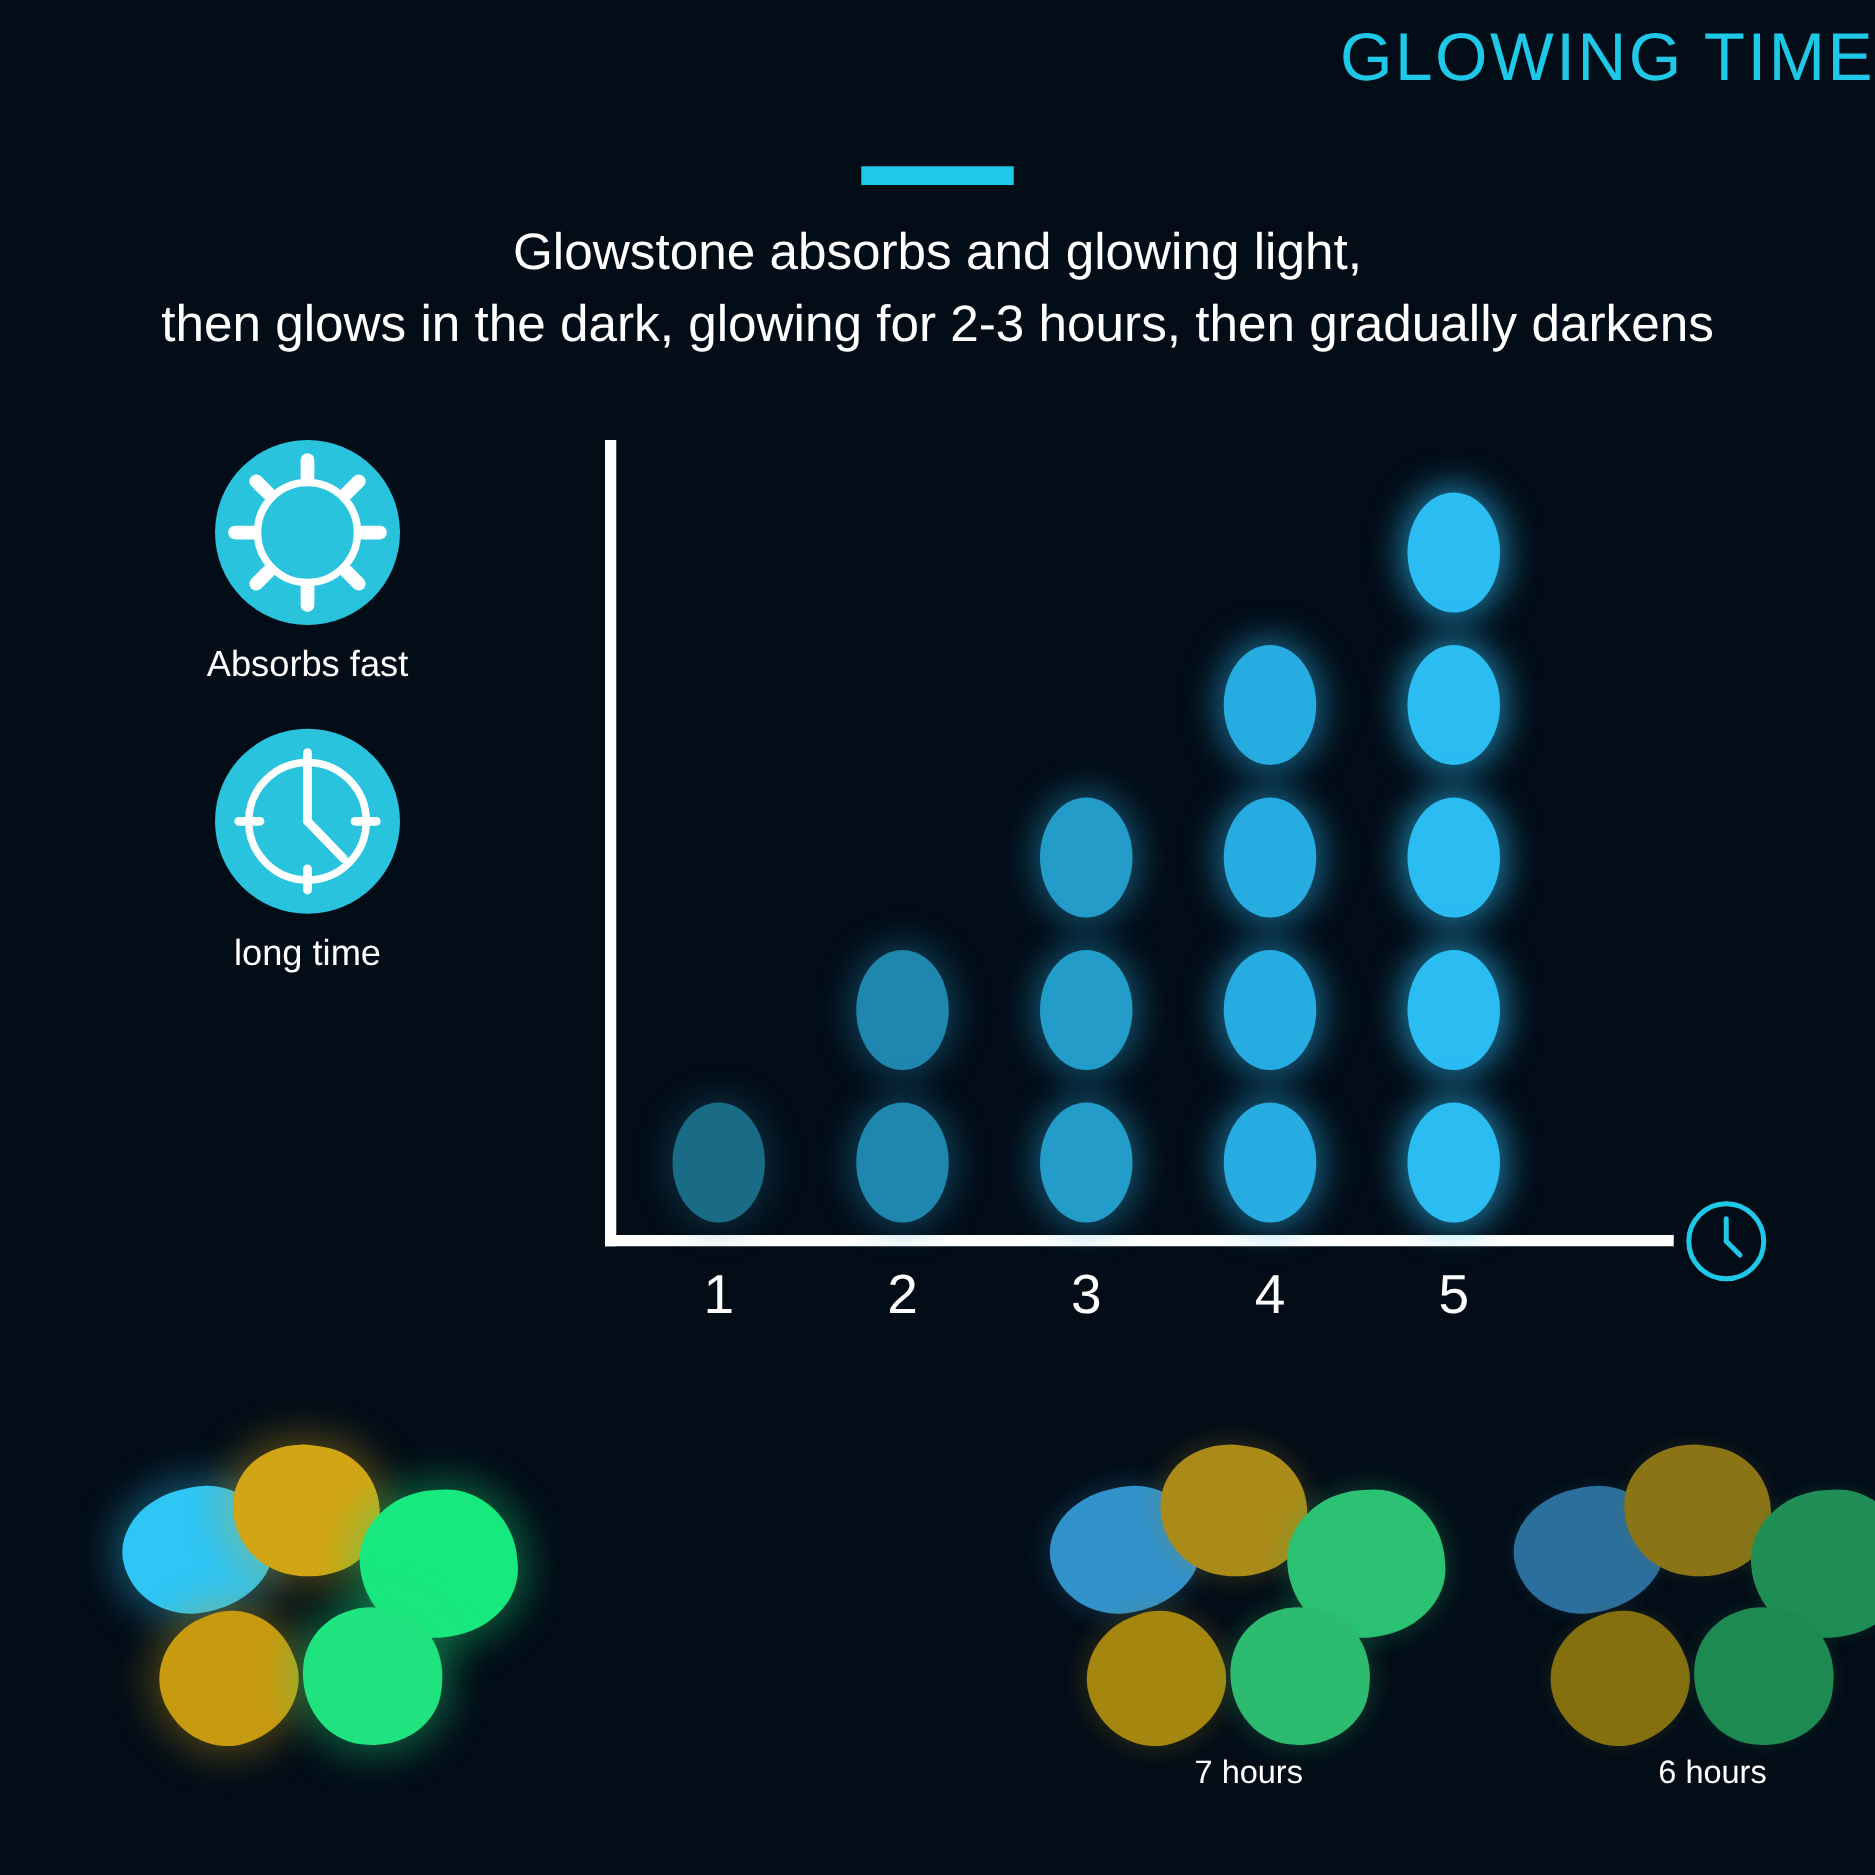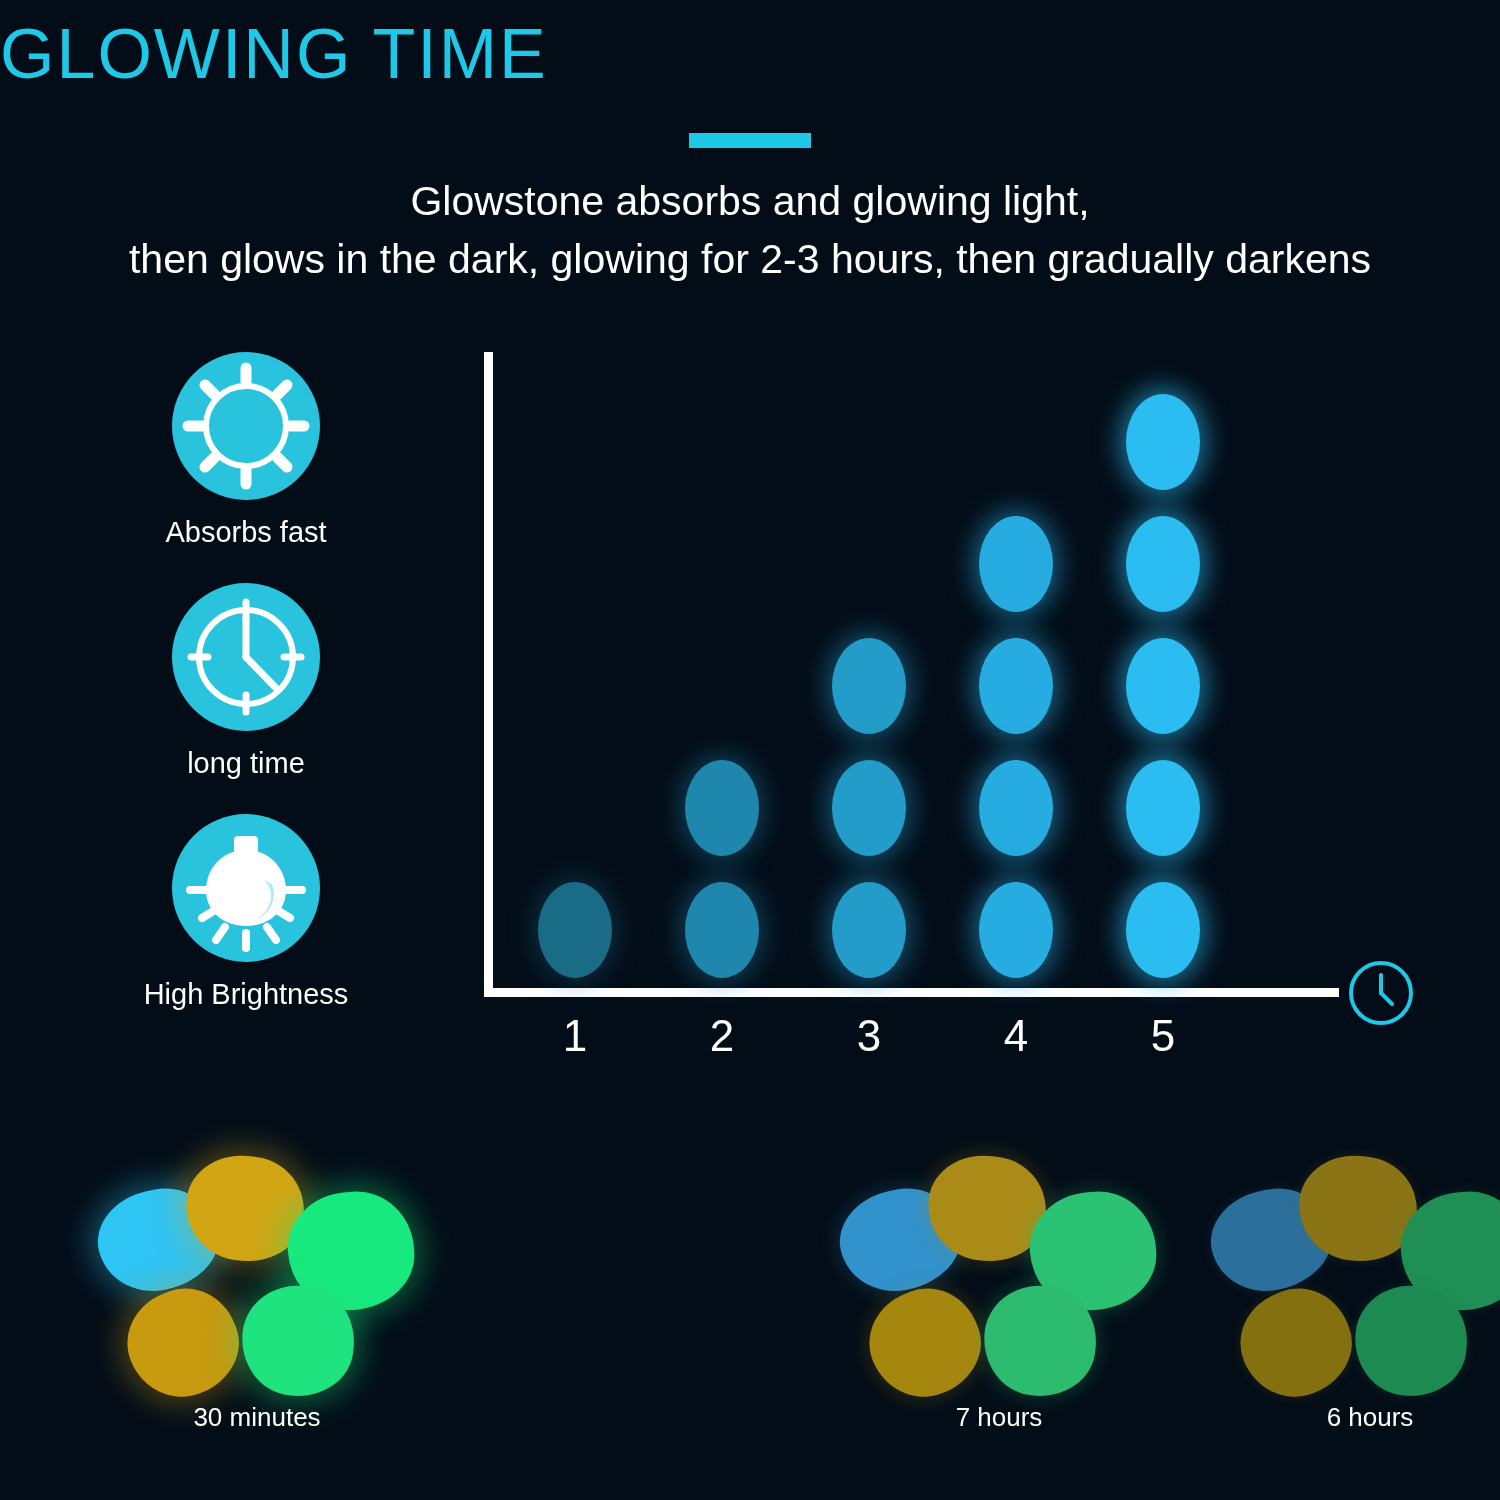--- a/index.html
+++ b/index.html
@@ -7,22 +7,22 @@
     width:1500px; height:1500px;
     background:#030d18;
     font-family:"Liberation Sans", sans-serif;
     overflow:hidden;
   }
   .page { position:relative; width:1500px; height:1500px; }
 
   
   .title {
     position:absolute; top:18px; left:0; width:1500px;
-    text-align:left;
-    font-size:70px; font-weight:400; letter-spacing:2px;
+    text-align:right;
+    font-size:54px; font-weight:400; letter-spacing:2px;
     color:#1ec8e6; line-height:1.05;
   }
   .title-rule {
     position:absolute; top:133px; left:50%; transform:translateX(-50%);
     width:122px; height:15px; background:#1ec8e6;
   }
   .subtitle {
     position:absolute; top:172px; left:0; width:1500px;
     text-align:center; color:#ffffff;
     font-size:41px; font-weight:400; line-height:1.42;
@@ -129,40 +129,20 @@
           <line x1="74" y1="112" x2="74" y2="129" stroke="#ffffff" stroke-width="7" stroke-linecap="round"></line>
           <line x1="19" y1="74" x2="36" y2="74" stroke="#ffffff" stroke-width="7" stroke-linecap="round"></line>
           <line x1="112" y1="74" x2="129" y2="74" stroke="#ffffff" stroke-width="7" stroke-linecap="round"></line>
           <line x1="74" y1="74" x2="74" y2="36" stroke="#ffffff" stroke-width="7" stroke-linecap="round"></line>
           <line x1="74" y1="74" x2="103" y2="104" stroke="#ffffff" stroke-width="7" stroke-linecap="round"></line>
         </svg>
       </div>
       <div class="cap">long time</div>
     </div>
 
-    <div class="feature">
-      <div class="disc">
-        <svg viewBox="0 0 148 148" width="148" height="148">
-          <rect x="62" y="22" width="24" height="18" rx="4" fill="#ffffff"></rect>
-          <path d="M74 36 C 99 36 114 56 114 76 C 114 98 96 112 74 112
-                   C 52 112 34 98 34 76 C 34 56 49 36 74 36 Z" fill="#ffffff"></path>
-          <path d="M92 66 C 104 78 100 96 84 106 C 98 100 106 84 100 70 Z" fill="#29c3dd" opacity="0.35"></path>
-          <g stroke="#ffffff" stroke-width="8" stroke-linecap="round">
-            <line x1="18" y1="76" x2="34" y2="76"></line>
-            <line x1="114" y1="76" x2="130" y2="76"></line>
-            <line x1="30" y1="104" x2="43" y2="96"></line>
-            <line x1="118" y1="104" x2="105" y2="96"></line>
-            <line x1="44" y1="126" x2="53" y2="113"></line>
-            <line x1="104" y1="126" x2="95" y2="113"></line>
-            <line x1="74" y1="134" x2="74" y2="119"></line>
-          </g>
-        </svg>
-      </div>
-      <div class="cap">High Brightness</div>
-    </div>
 
   </div>
 
   <div class="chart">
     <div class="axis-y"></div>
     <div class="axis-x"></div>
 
     <div class="axis-clock">
       <svg viewBox="0 0 74 74" width="74" height="74">
         <circle cx="37" cy="37" r="30" fill="none" stroke="#1ec8e6" stroke-width="4"></circle>
@@ -209,21 +189,20 @@
 
   <div class="clusters" id="clusters">
       <div class="cluster" style="left: 92px;">
         <div class="pile">
           <div class="pebble pb-blue" style="background: rgb(47, 197, 245); box-shadow: rgba(47, 197, 245, 0.353) 0px 0px 30px 9px;"></div>
           <div class="pebble pb-gold1" style="background: rgb(210, 165, 20); box-shadow: rgba(210, 165, 20, 0.353) 0px 0px 30px 9px;"></div>
           <div class="pebble pb-green1" style="background: rgb(24, 233, 126); box-shadow: rgba(24, 233, 126, 0.353) 0px 0px 30px 9px;"></div>
           <div class="pebble pb-gold2" style="background: rgb(199, 154, 16); box-shadow: rgba(199, 154, 16, 0.353) 0px 0px 30px 9px;"></div>
           <div class="pebble pb-green2" style="background: rgb(31, 227, 127); box-shadow: rgba(31, 227, 127, 0.353) 0px 0px 30px 9px;"></div>
         </div>
-        <div class="cap">30 minutes</div>
       </div>
       <div class="cluster" style="left: 834px;">
         <div class="pile">
           <div class="pebble pb-blue" style="background: rgb(49, 146, 204); box-shadow: rgba(49, 146, 204, 0.196) 0px 0px 17px 5px;"></div>
           <div class="pebble pb-gold1" style="background: rgb(171, 139, 24); box-shadow: rgba(171, 139, 24, 0.196) 0px 0px 17px 5px;"></div>
           <div class="pebble pb-green1" style="background: rgb(43, 194, 115); box-shadow: rgba(43, 194, 115, 0.196) 0px 0px 17px 5px;"></div>
           <div class="pebble pb-gold2" style="background: rgb(165, 135, 15); box-shadow: rgba(165, 135, 15, 0.196) 0px 0px 17px 5px;"></div>
           <div class="pebble pb-green2" style="background: rgb(44, 187, 111); box-shadow: rgba(44, 187, 111, 0.196) 0px 0px 17px 5px;"></div>
         </div>
         <div class="cap">7 hours</div>

